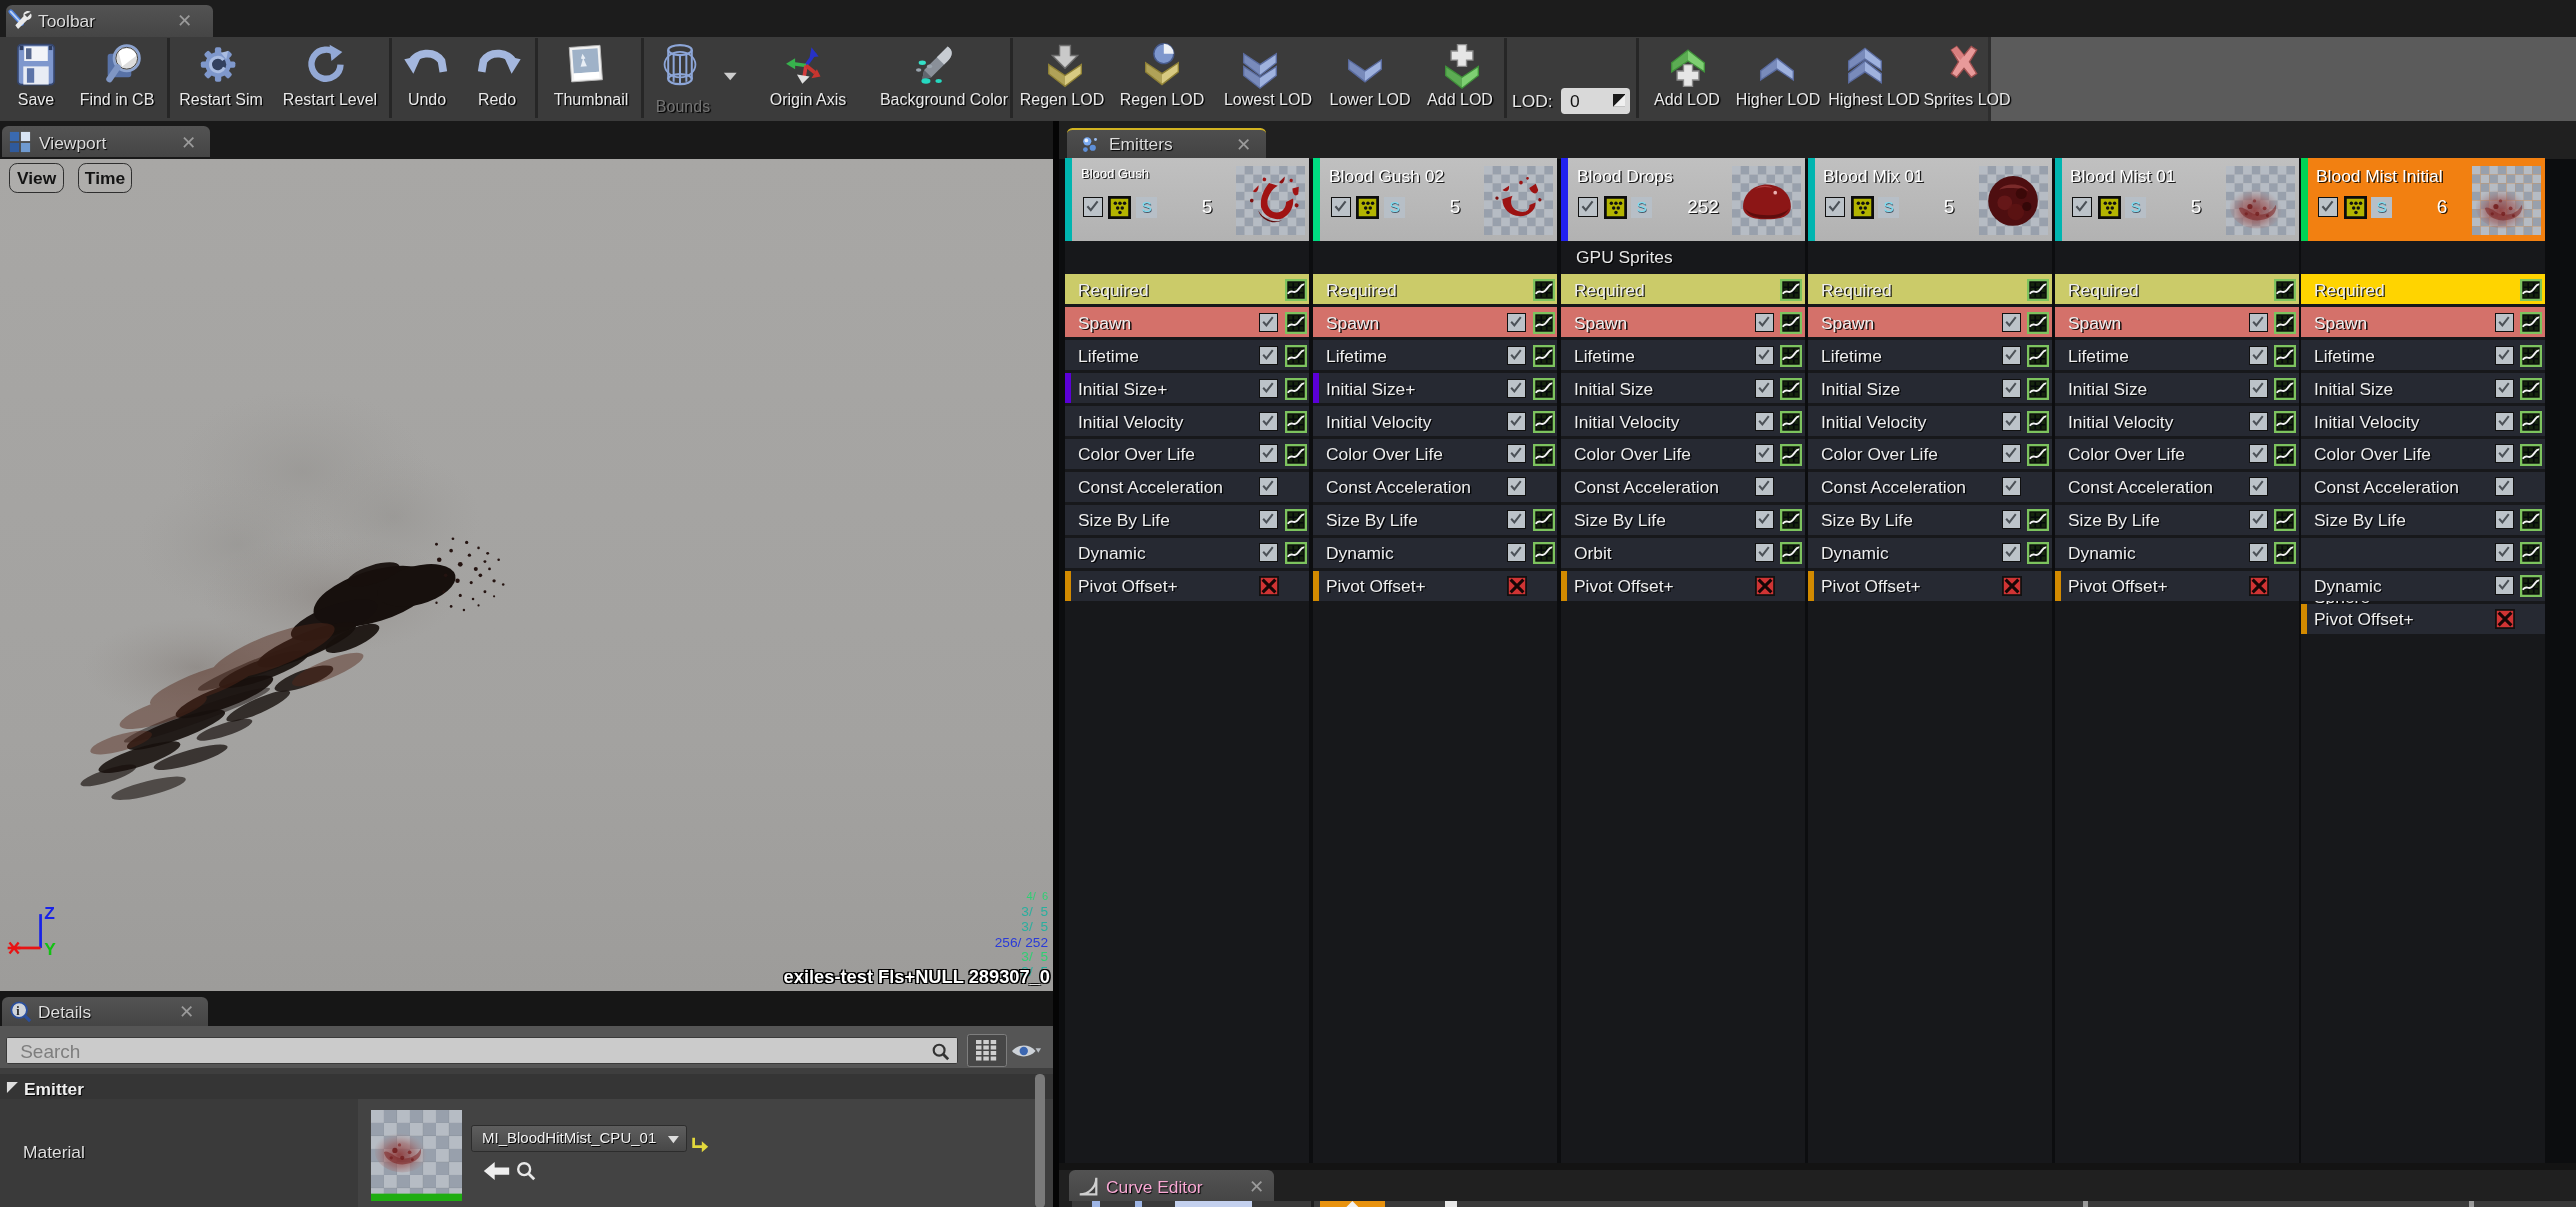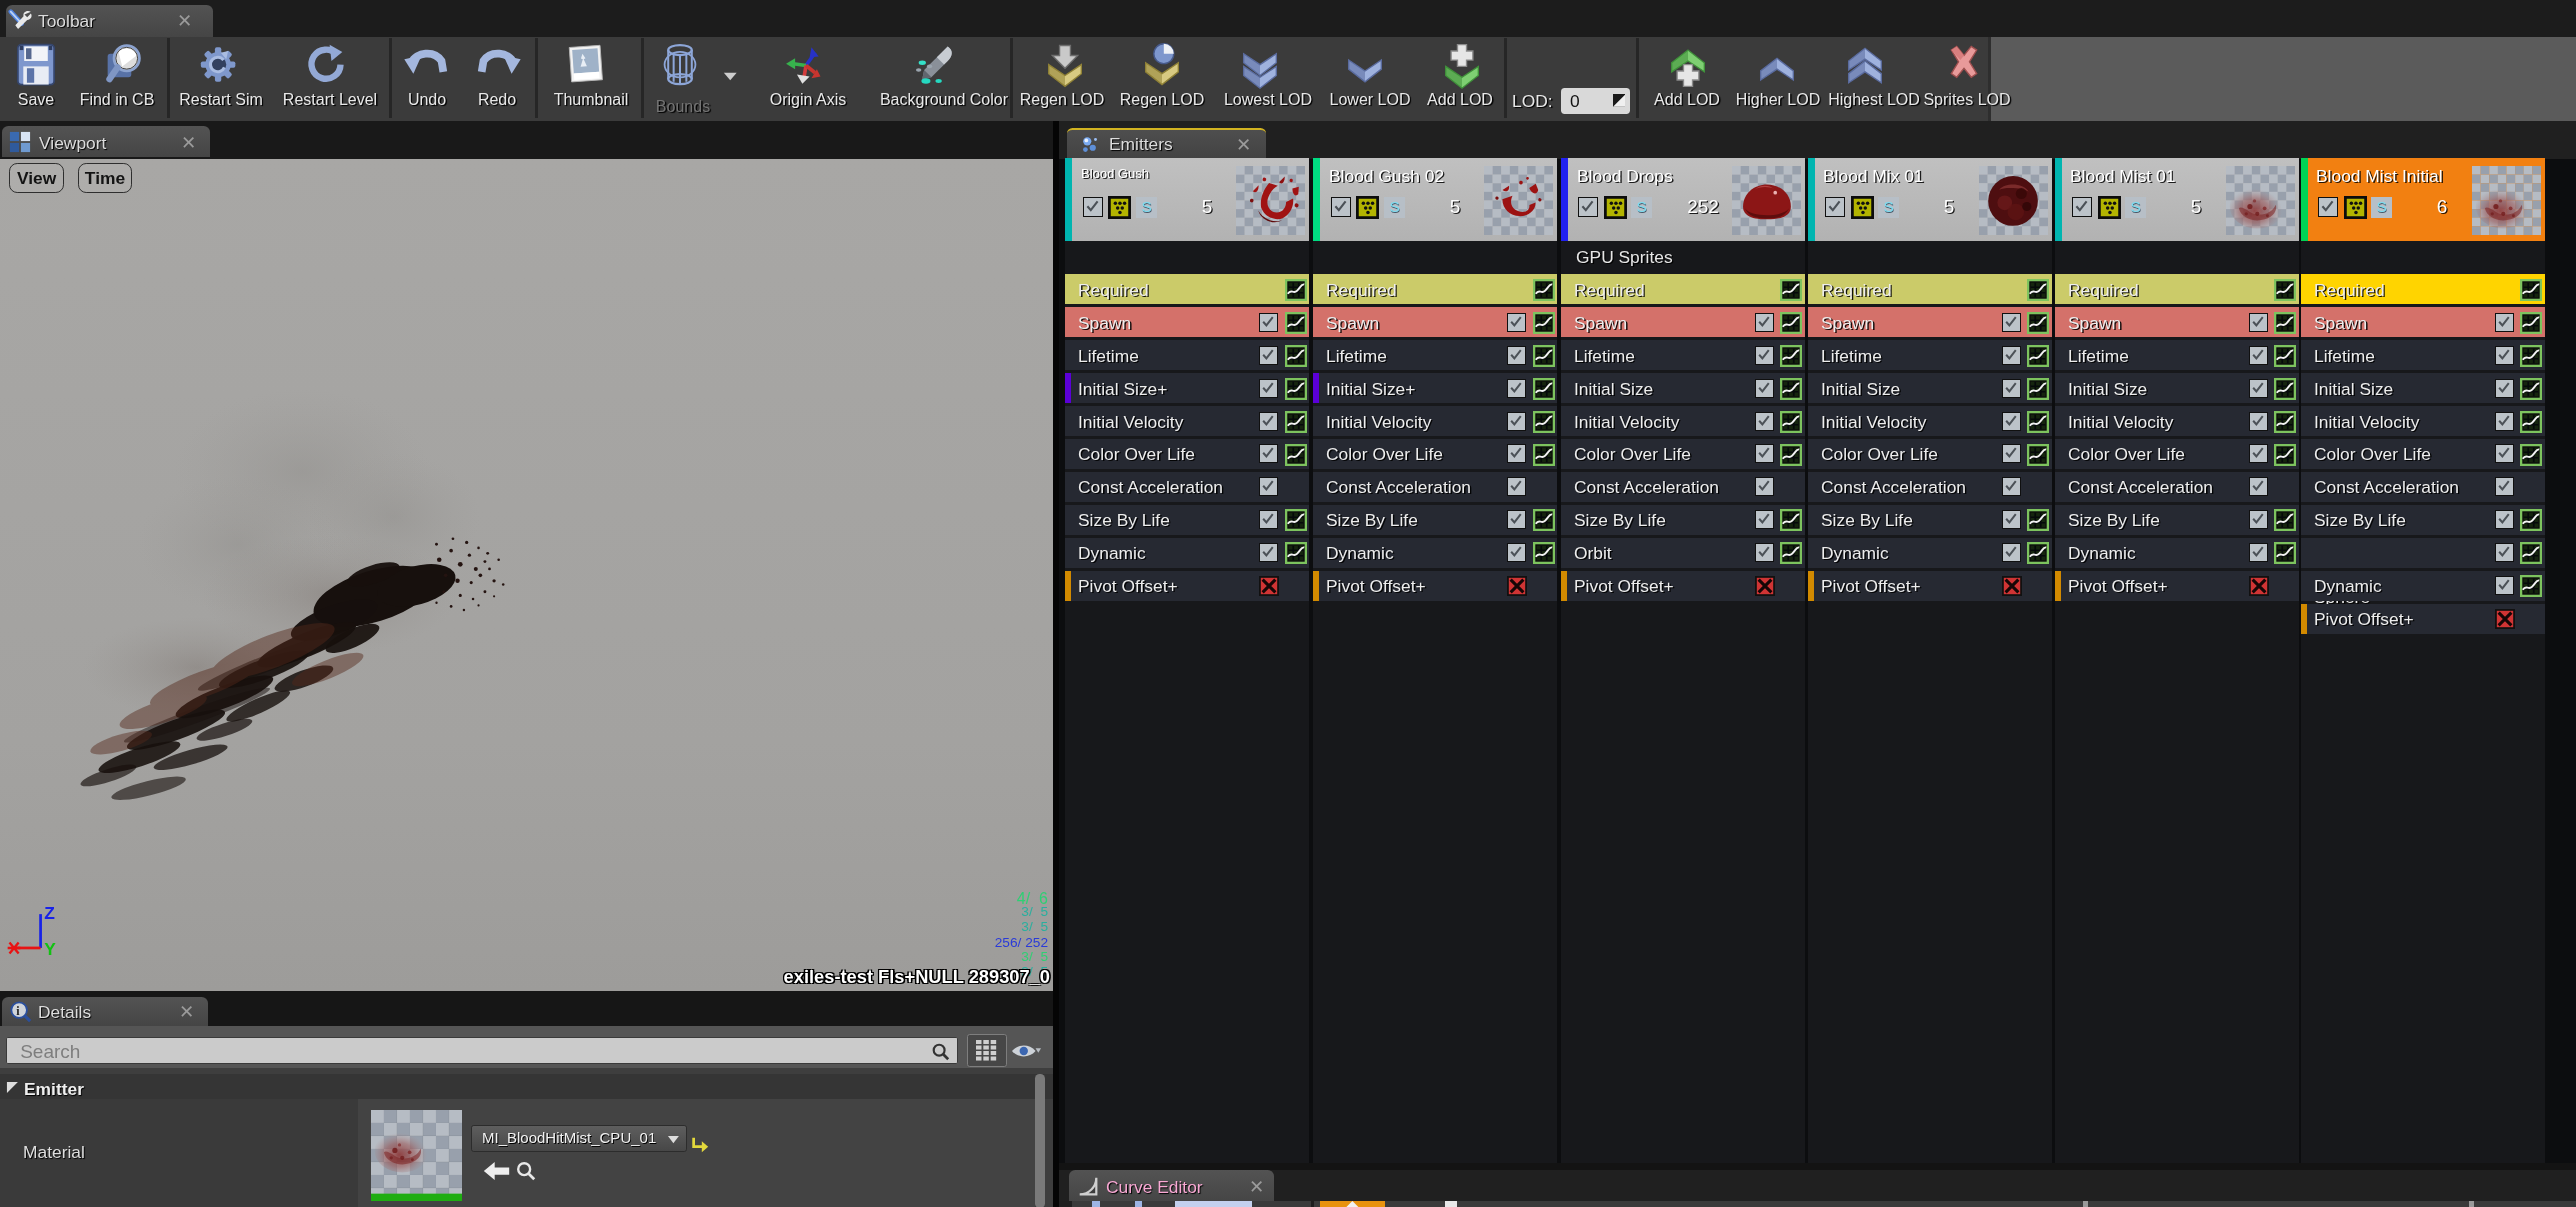--- a/index.html
+++ b/index.html
@@ -263,21 +263,21 @@
       <circle cx="467" cy="267" r="1.3"></circle>
     </g>
   </svg>
 <svg style="position:absolute;left:3.7px;top:902px" width="64" height="59" viewBox="0 0 70 64">
     <path d="M40 13 L40 50" stroke="#1822e8" stroke-width="3"></path>
     <path d="M40 50 L10 50" stroke="#e81414" stroke-width="3"></path>
     <path d="M6 44 L16 56 M6 56 L16 44 M4 50 L18 50" stroke="#e81414" stroke-width="2.6"></path>
     <text x="44" y="18" fill="#1822e8" font-size="19" font-weight="bold" font-family="Liberation Sans">Z</text>
     <text x="44" y="58" fill="#12c212" font-size="19" font-weight="bold" font-family="Liberation Sans">Y</text>
   </svg>
-<div style="position:absolute;left:865px;top:890px;width:183px;text-align:right;font-size:16px;color:#2fcf74;white-space:nowrap;">4/&nbsp;&nbsp;6</div>
+<div style="position:absolute;left:865px;top:890px;width:183px;text-align:right;font-size:11px;color:#2fcf74;white-space:nowrap;">4/&nbsp;&nbsp;6</div>
 <div style="position:absolute;left:865px;top:904px;width:183px;text-align:right;font-size:13.7px;color:#2aaf9e;white-space:nowrap;">3/&nbsp;&nbsp;5</div>
 <div style="position:absolute;left:865px;top:919px;width:183px;text-align:right;font-size:13.7px;color:#2aaf9e;white-space:nowrap;">3/&nbsp;&nbsp;5</div>
 <div style="position:absolute;left:865px;top:935px;width:183px;text-align:right;font-size:13.7px;color:#2b3bd8;white-space:nowrap;">256/ 252</div>
 <div style="position:absolute;left:865px;top:949px;width:183px;text-align:right;font-size:13.7px;color:#2fcf74;white-space:nowrap;">3/&nbsp;&nbsp;5</div>
 <div style="position:absolute;left:865px;top:964px;width:183px;text-align:right;font-size:13.7px;color:#2aaf9e;white-space:nowrap;">3/&nbsp;&nbsp;5</div>
 <div style="position:absolute;left:684px;top:966px;width:366px;text-align:right;font-size:18.3px;color:#fff;font-weight:bold;text-shadow:-1.4px -1.4px 0 #000,1.4px -1.4px 0 #000,-1.4px 1.4px 0 #000,1.4px 1.4px 0 #000;white-space:nowrap;">exiles-test Fls+NULL 289307_0</div>
 <div style="position:absolute;left:0;top:991px;width:1053px;height:35px;background:#161616"></div>
 <div class="tab" style="left:1.8px;top:997px;width:206px;height:29px"></div>
 <svg style="position:absolute;left:9.1px;top:1000px" width="23" height="23" viewBox="0 0 25 25">
     <circle cx="11" cy="11" r="8.5" fill="#cfd4da" stroke="#2a4f9e" stroke-width="2"></circle>

